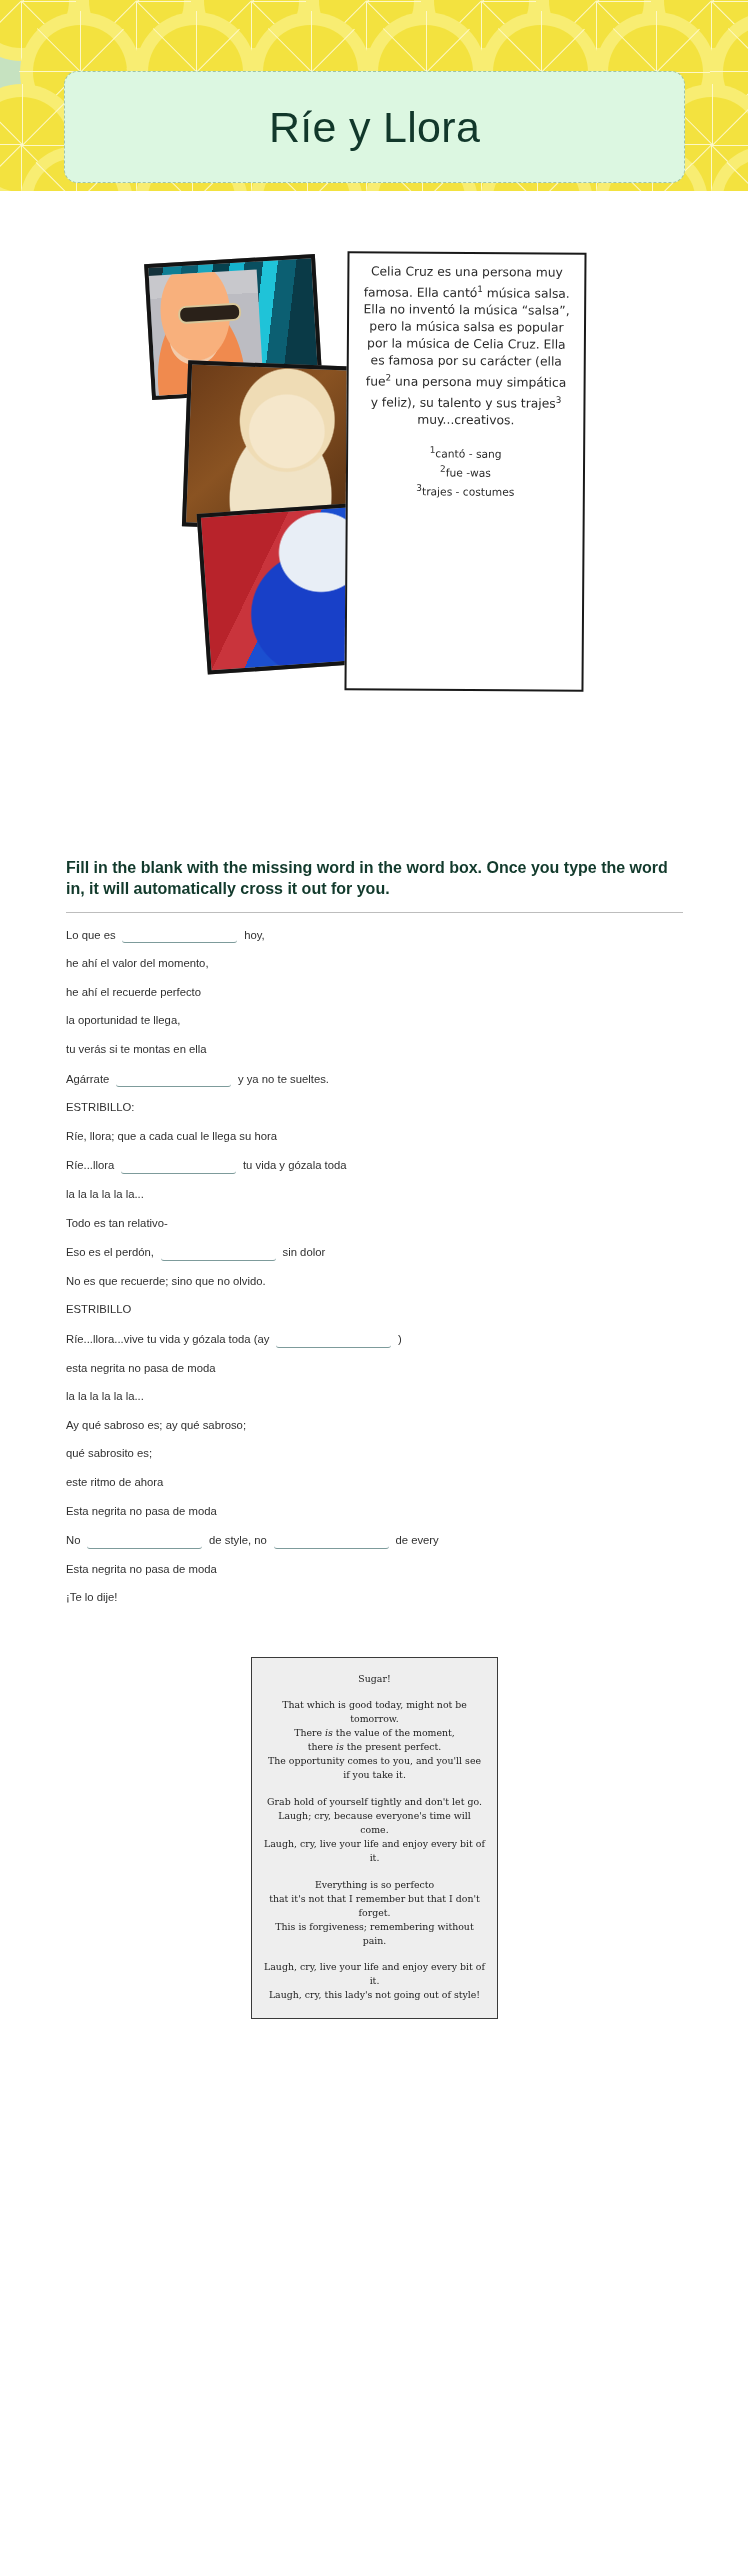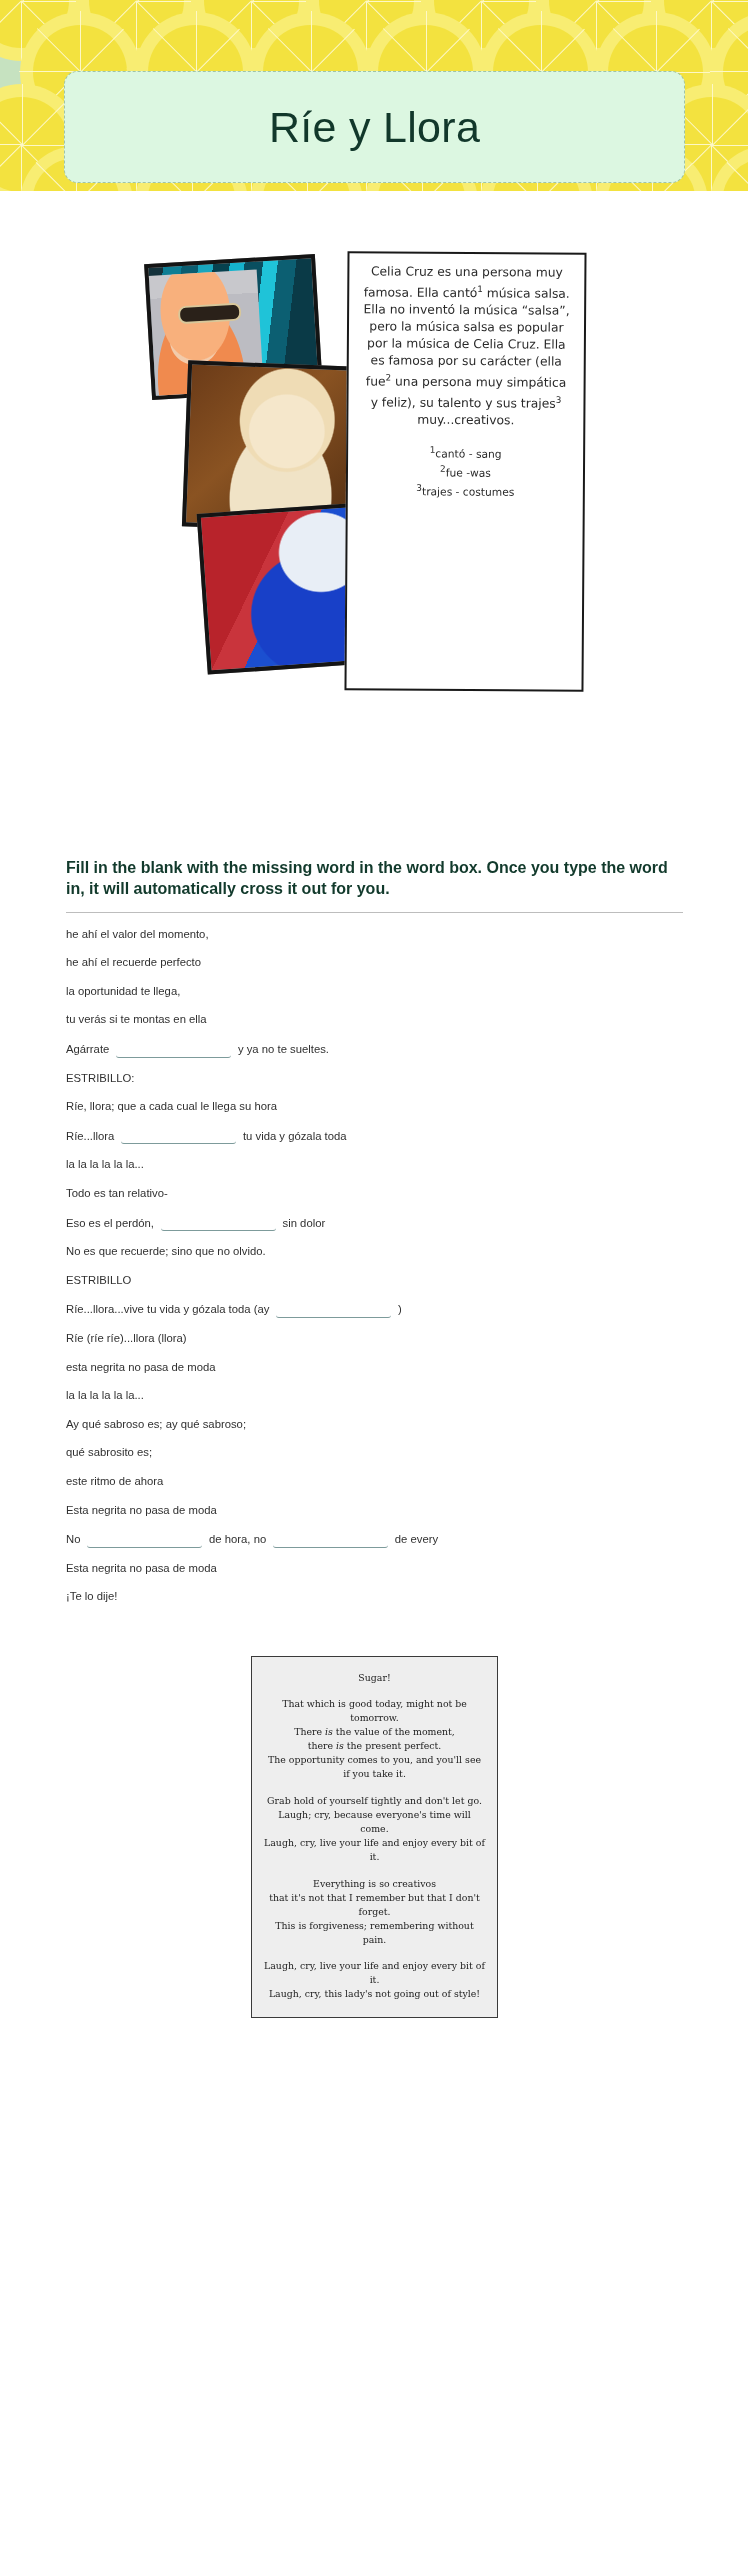--- a/index.html
+++ b/index.html
@@ -505,20 +505,25 @@
           <div><sup>3</sup>trajes - costumes</div>
         </div>
     </div>
   </div>
 
   <div id="instructions">Fill in the blank with the missing word in the word box. Once you type the word in, it will automatically cross it out for you.</div>
   <div id="divider"></div>
 
   <div id="lyrics">
       <div class="lyric-line">
+        <span class="txt">Lo que es</span>
+        <input type="text" class="blank" style="">
+        <span class="txt">hoy,</span>
+      </div>
+      <div class="lyric-line">
         <span class="txt">he ahí el valor del momento,</span>
       </div>
       <div class="lyric-line">
         <span class="txt">he ahí el recuerde perfecto</span>
       </div>
       <div class="lyric-line">
         <span class="txt">la oportunidad te llega,</span>
       </div>
       <div class="lyric-line">
         <span class="txt">tu verás si te montas en ella</span>
@@ -555,44 +560,41 @@
       </div>
       <div class="lyric-line">
         <span class="txt">ESTRIBILLO</span>
       </div>
       <div class="lyric-line">
         <span class="txt">Ríe...llora...vive tu vida y gózala toda (ay</span>
         <input type="text" class="blank" style="">
         <span class="txt">)</span>
       </div>
       <div class="lyric-line">
-        <span class="txt">Ríe (ríe ríe)...llora (llora)</span>
-      </div>
-      <div class="lyric-line">
         <span class="txt">esta negrita no pasa de moda</span>
       </div>
       <div class="lyric-line">
         <span class="txt">la la la la la la...</span>
       </div>
       <div class="lyric-line">
         <span class="txt">Ay qué sabroso es; ay qué sabroso;</span>
       </div>
       <div class="lyric-line">
         <span class="txt">qué sabrosito es;</span>
       </div>
       <div class="lyric-line">
         <span class="txt">este ritmo de ahora</span>
       </div>
       <div class="lyric-line">
         <span class="txt">Esta negrita no pasa de moda</span>
       </div>
       <div class="lyric-line">
         <span class="txt">No</span>
         <input type="text" class="blank" style="">
-        <span class="txt">de hora, no</span>
+        <span class="txt">de style, no</span>
         <input type="text" class="blank" style="">
         <span class="txt">de every</span>
       </div>
       <div class="lyric-line">
         <span class="txt">Esta negrita no pasa de moda</span>
       </div>
       <div class="lyric-line">
         <span class="txt">¡Te lo dije!</span>
       </div>
     </div>
@@ -606,21 +608,21 @@
             <div>There <i>is</i> the value of the moment,</div>
             <div>there <i>is</i> the present perfect.</div>
             <div>The opportunity comes to you, and you'll see if you take it.</div>
           </div>
           <div class="blk">
             <div>Grab hold of yourself tightly and don't let go.</div>
             <div>Laugh; cry, because everyone's time will come.</div>
             <div>Laugh, cry, live your life and enjoy every bit of it.</div>
           </div>
           <div class="blk">
-            <div>Everything is so creativos</div>
+            <div>Everything is so perfecto</div>
             <div>that it's not that I remember but that I don't forget.</div>
             <div>This is forgiveness; remembering without pain.</div>
           </div>
           <div class="blk">
             <div>Laugh, cry, live your life and enjoy every bit of it.</div>
             <div>Laugh, cry, this lady's not going out of style!</div>
           </div>
         </div>
     </div>
   </div>

